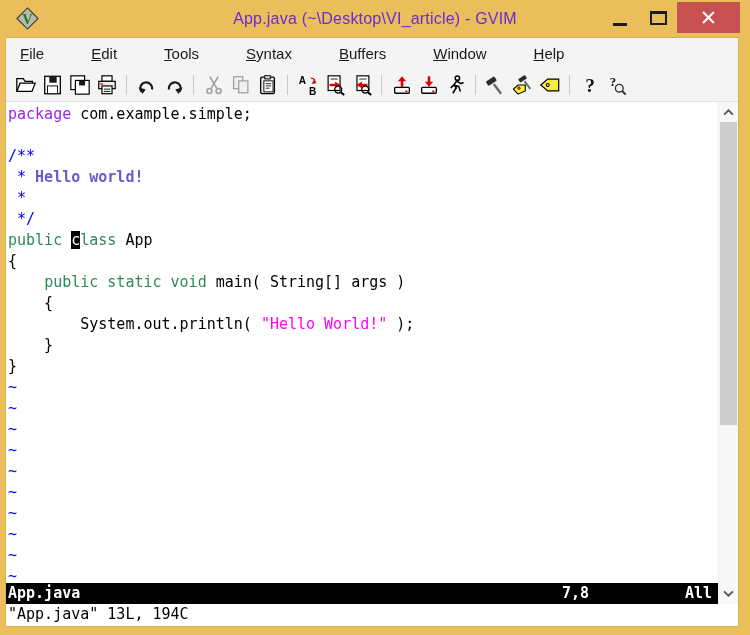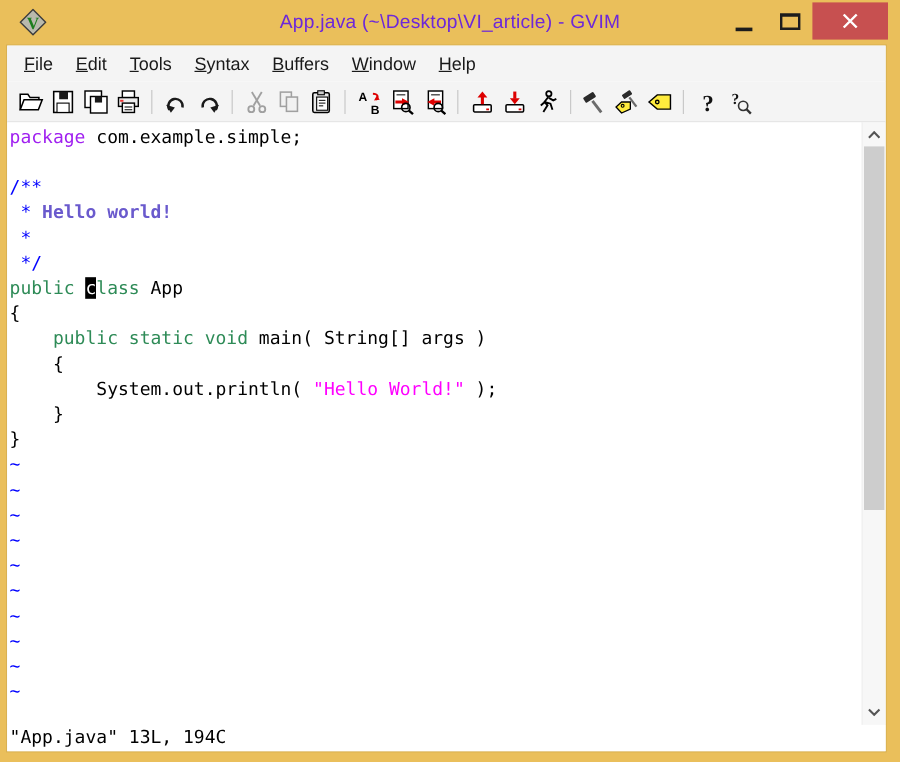--- a/index.html
+++ b/index.html
@@ -18,21 +18,21 @@
   .ctrl.close{width:63px;background:var(--close-red,#c75050);}
   .min-glyph{width:14px;height:3px;background:#1c1c1c;margin-top:13px;}
   .max-glyph{width:13px;height:9px;border:2px solid #1c1c1c;border-top-width:3px;background:transparent;}
   
   .client{
     position:absolute;left:6px;top:38px;width:732px;height:588px;
     background:#fff;display:flex;flex-direction:column;
     box-shadow:0 0 0 1px #d9b152;
   }
   .menubar{height:30px;background:var(--menu-bg,#f4f4f4);display:flex;align-items:center;
-    padding-left:6px;font-size:15px;color:#1a1a1a;flex:0 0 auto;}
+    padding-left:6px;font-size:15px;color:#1a1a1a;flex:0 0 auto;gap:28px;}
   .menu-item{padding:3px 8px;margin-right:3px;}
   .menu-item u{text-decoration:underline;}
   .toolbar{height:33px;background:var(--menu-bg,#f4f4f4);border-bottom:1px solid #e3e3e3;
     display:flex;align-items:center;padding-left:6px;flex:0 0 auto;}
   .tb-btn{width:27px;height:26px;display:flex;align-items:center;justify-content:center;}
   .tb-btn svg{width:22px;height:22px;display:block;}
   .tb-sep{width:1px;height:20px;background:#c9c9c9;margin:0 6px;}
   
   .main{flex:1;display:flex;min-height:0;}
   .leftcol{flex:1;display:flex;flex-direction:column;min-width:0;}
@@ -267,20 +267,21 @@
             <text x="7.5" y="13.5" text-anchor="middle" font-size="14" font-weight="bold" fill="#111" font-family="Liberation Serif, serif">?</text>
             <circle cx="14.5" cy="15.5" r="4.2" fill="none" stroke="#333" stroke-width="1.5"></circle>
             <line x1="17.6" y1="18.6" x2="21.5" y2="22.5" stroke="#333" stroke-width="2.2"></line>
           </svg>
         </span>
       </div>
 
     <div class="main">
       <div class="leftcol">
         <div class="editor" id="editor"><div class="line"><span class="tok-preproc">package</span><span class="tok-norm"> com.example.simple;</span></div><div class="line"> </div><div class="line"><span class="tok-comment">/**</span></div><div class="line"><span class="tok-comment"> * </span><span class="tok-special">Hello world!</span></div><div class="line"><span class="tok-comment"> *</span></div><div class="line"><span class="tok-comment"> */</span></div><div class="line"><span class="tok-type_b">public</span><span class="tok-norm"> </span><span class="tok-cursor">c</span><span class="tok-type_b">lass</span><span class="tok-norm"> App</span></div><div class="line"><span class="tok-norm">{</span></div><div class="line"><span class="tok-norm">    </span><span class="tok-type_b">public static void</span><span class="tok-norm"> main( String[] args )</span></div><div class="line"><span class="tok-norm">    {</span></div><div class="line"><span class="tok-norm">        System.out.println( </span><span class="tok-string">"Hello World!"</span><span class="tok-norm"> );</span></div><div class="line"><span class="tok-norm">    }</span></div><div class="line"><span class="tok-norm">}</span></div><div class="line"><span class="tok-comment">~</span></div><div class="line"><span class="tok-comment">~</span></div><div class="line"><span class="tok-comment">~</span></div><div class="line"><span class="tok-comment">~</span></div><div class="line"><span class="tok-comment">~</span></div><div class="line"><span class="tok-comment">~</span></div><div class="line"><span class="tok-comment">~</span></div><div class="line"><span class="tok-comment">~</span></div><div class="line"><span class="tok-comment">~</span></div><div class="line"><span class="tok-comment">~</span></div></div>
+        <div class="statusline"><span>App.java</span><span class="ruler">7,8</span><span class="scrollpos">All</span></div>
       </div>
       <div class="scrollcol">
         <div class="sb-arrow up">
           <svg viewBox="0 0 10 6" width="11" height="7">
             <polyline points="1,5 5,1 9,5" fill="none" stroke="#555" stroke-width="1.6"></polyline>
           </svg>
         </div>
         <div class="sb-thumb"></div>
         <div class="sb-arrow down">
           <svg viewBox="0 0 10 6" width="11" height="7">

